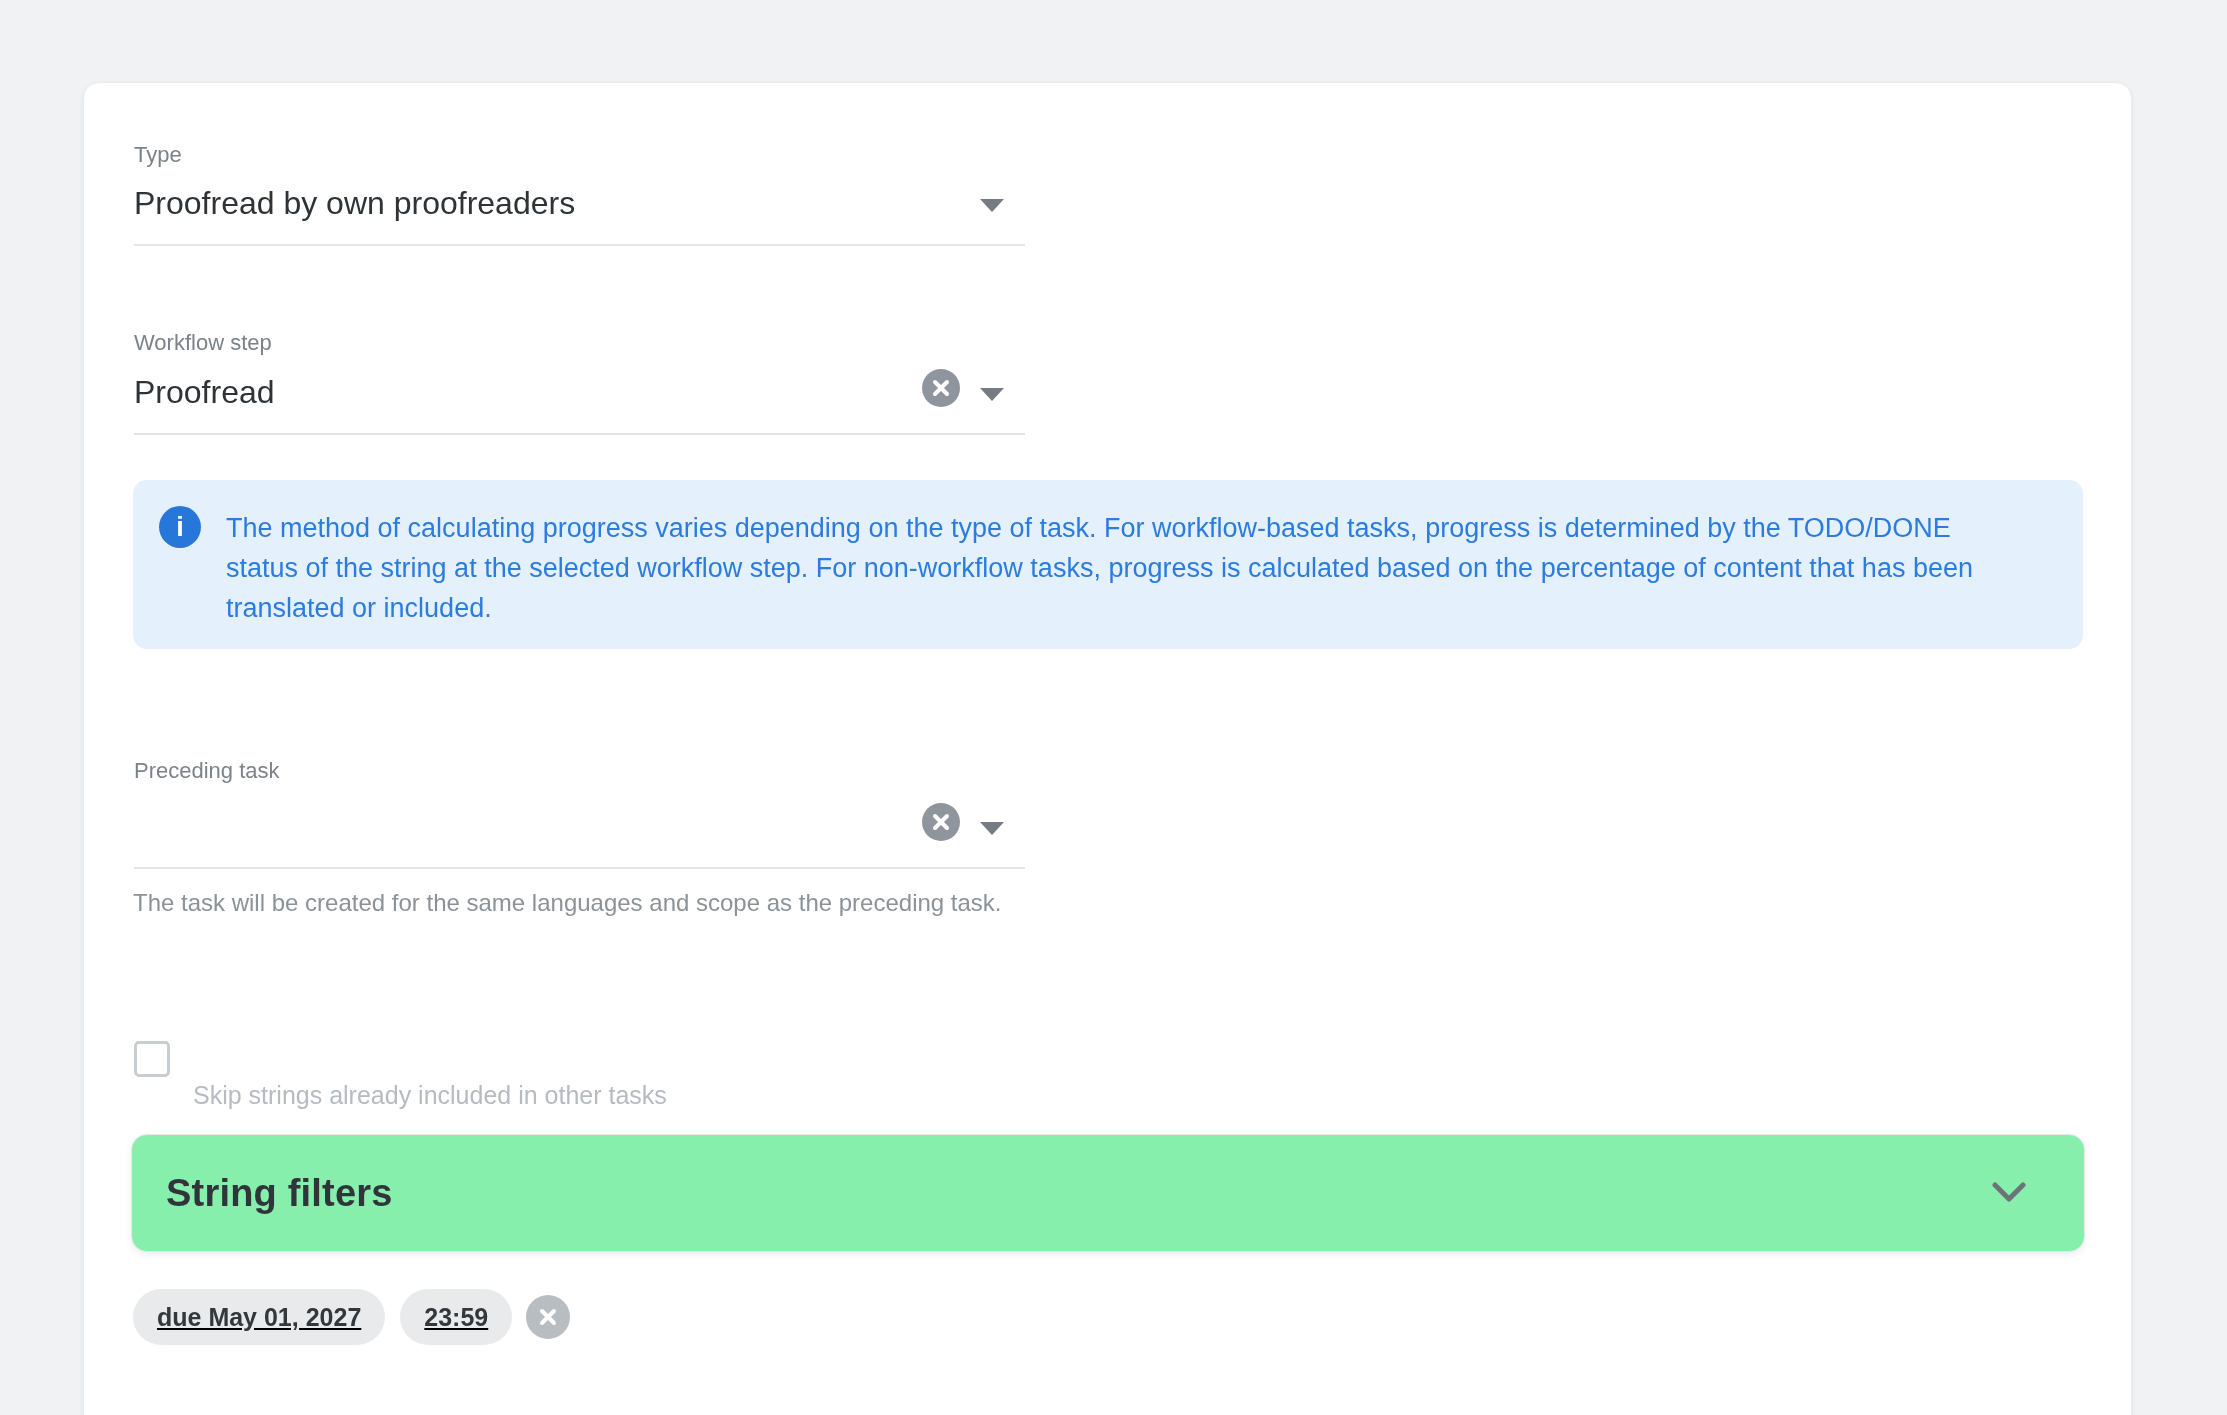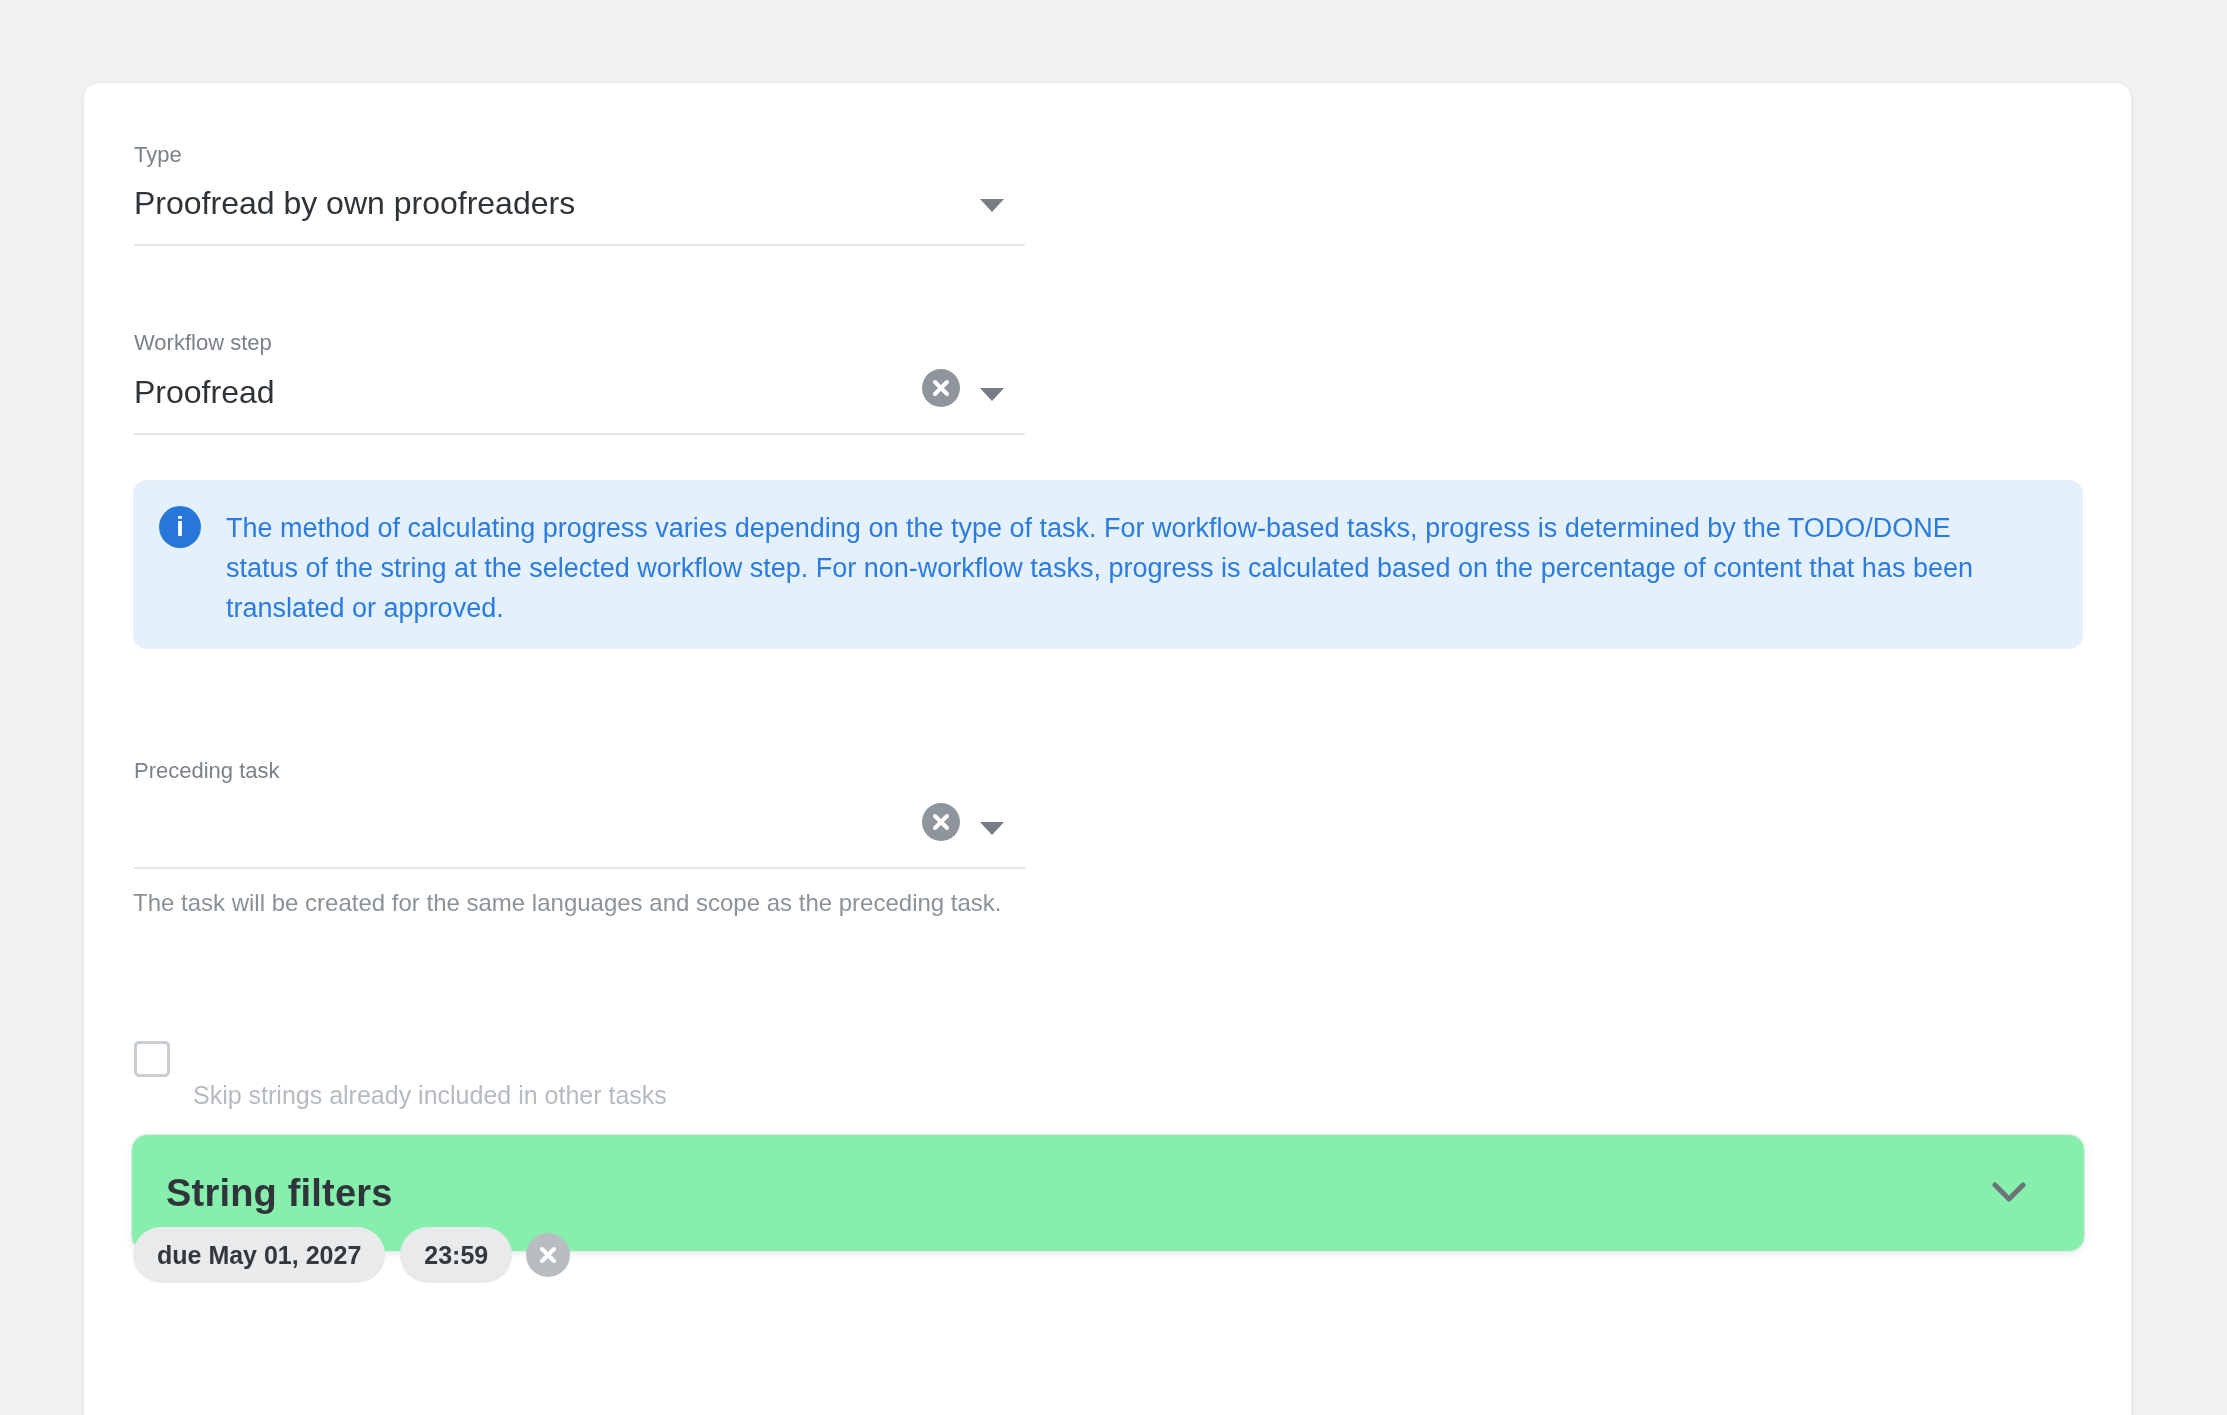--- a/index.html
+++ b/index.html
@@ -93,21 +93,21 @@
       </button>
       <span class="abs caret" style="left:846px;top:15px;"></span>
     </div>
     <div class="abs underline" style="left:50px;top:350px;"></div>
 
     <div class="abs infobox" style="left:49px;top:397px;">
       <div class="info-icon">i</div>
       <div class="info-lines">
         <div>The method of calculating progress varies depending on the type of task. For workflow-based tasks, progress is determined by the TODO/DONE</div>
         <div>status of the string at the selected workflow step. For non-workflow tasks, progress is calculated based on the percentage of content that has been</div>
-        <div>translated or approved.</div>
+        <div>translated or included.</div>
       </div>
     </div>
 
     <div class="abs flabel" style="left:50px;top:675px;">Preceding task</div>
     <div class="abs select-row" style="left:50px;top:724px;width:891px;height:44px;">
       <button class="abs clear-btn" style="left:788px;top:-4px;">
         <svg width="20" height="20" viewBox="0 0 20 20">
           <line x1="4" y1="4" x2="16" y2="16" stroke="#ffffff" stroke-width="4" stroke-linecap="round"></line>
           <line x1="16" y1="4" x2="4" y2="16" stroke="#ffffff" stroke-width="4" stroke-linecap="round"></line>
         </svg>
@@ -122,21 +122,21 @@
 
     <div class="abs panel" style="left:47px;top:1051px;">
       <span class="panel-title">String filters</span>
       <span class="panel-chevron">
         <svg width="34" height="22" viewBox="0 0 34 22">
           <polyline points="3,3 17,17 31,3" fill="none" stroke="#6c7379" stroke-width="5" stroke-linecap="round" stroke-linejoin="round"></polyline>
         </svg>
       </span>
     </div>
 
-    <div class="abs chips" style="left:49px;top:1144px;">
+    <div class="abs chips" style="left:49px;top:1206px;text-decoration:underline;">
       <div class="chip">due May 01, 2027</div>
       <div class="chip">23:59</div>
       <button class="chip-remove">
         <svg width="22" height="22" viewBox="0 0 22 22">
           <line x1="5" y1="5" x2="17" y2="17" stroke="#ffffff" stroke-width="4" stroke-linecap="round"></line>
           <line x1="17" y1="5" x2="5" y2="17" stroke="#ffffff" stroke-width="4" stroke-linecap="round"></line>
         </svg>
       </button>
     </div>
 

